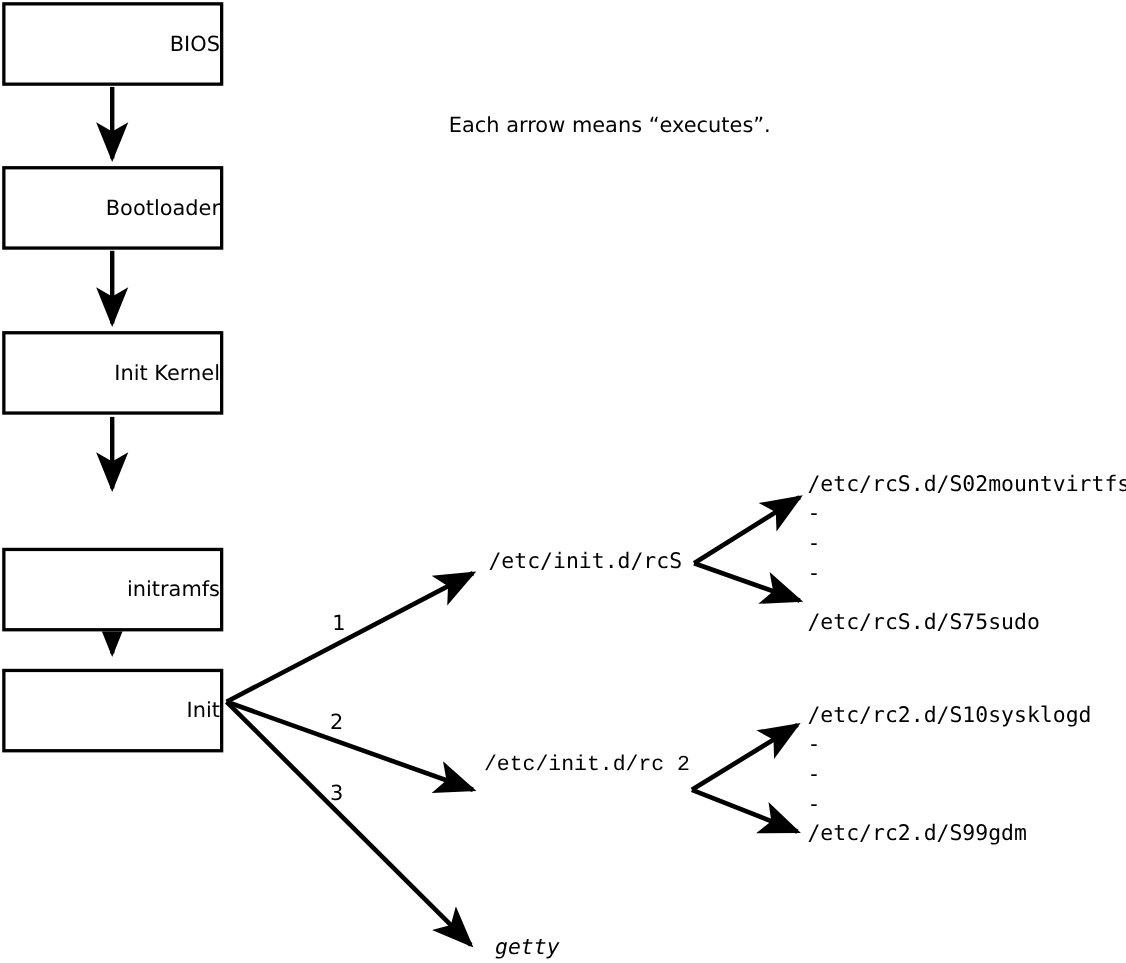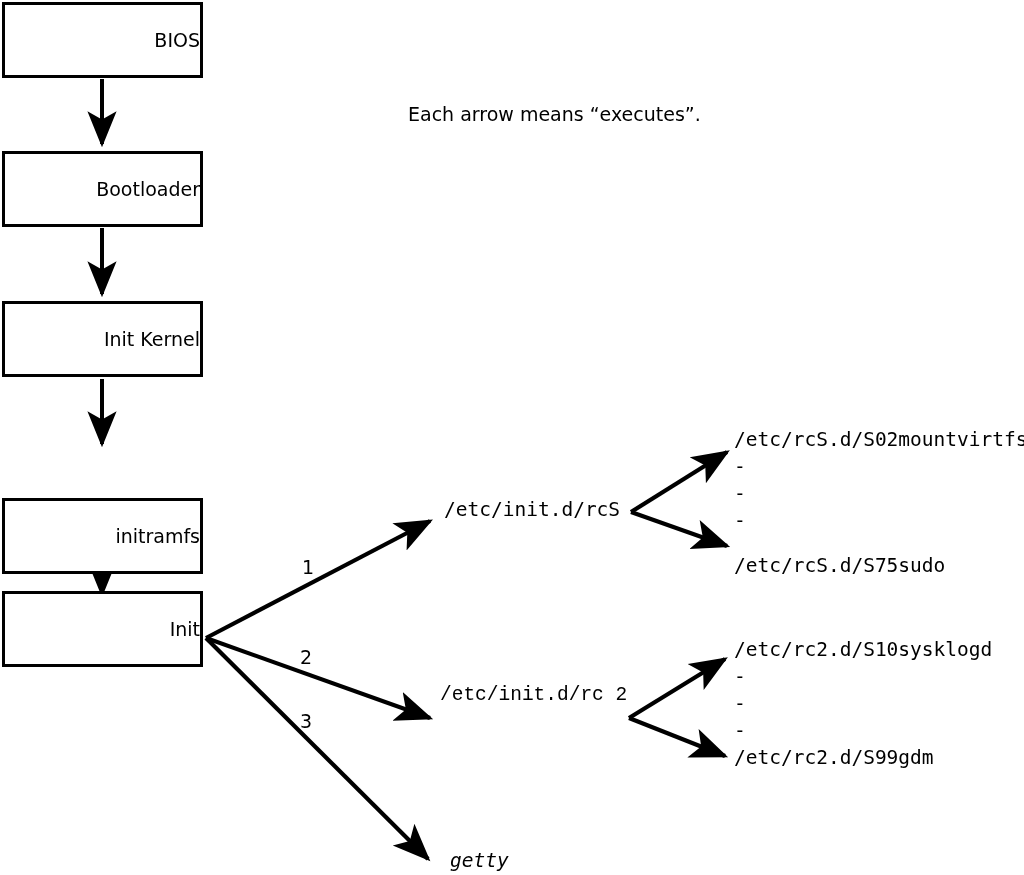--- a/index.html
+++ b/index.html
@@ -113,21 +113,21 @@
 </div>
 <div class="box" style="top:151px;">
   <span class="box-label">Bootloader</span>
 </div>
 <div class="box" style="top:301px;">
   <span class="box-label">Init Kernel</span>
 </div>
 <div class="box" style="top:451px;margin-top:47px;">
   <span class="box-label">initramfs</span>
 </div>
-<div class="box" style="top:591px;padding-left:44px;">
+<div class="box" style="top:608px;padding-left:44px;">
   <span class="box-label">Init</span>
 </div>
 
 <div class="caption" style="left:360px; top:105px;margin-left:48px;">Each arrow means “executes”.</div>
 
 <div class="sans-label" style="left:302px; top:558px;">1</div>
 <div class="sans-label" style="left:300px; top:648px;">2</div>
 <div class="sans-label" style="left:300px; top:712px;">3</div>
 
 <div class="mono-label" style="left:444px; top:500px;">/etc/init.d/rcS</div>

